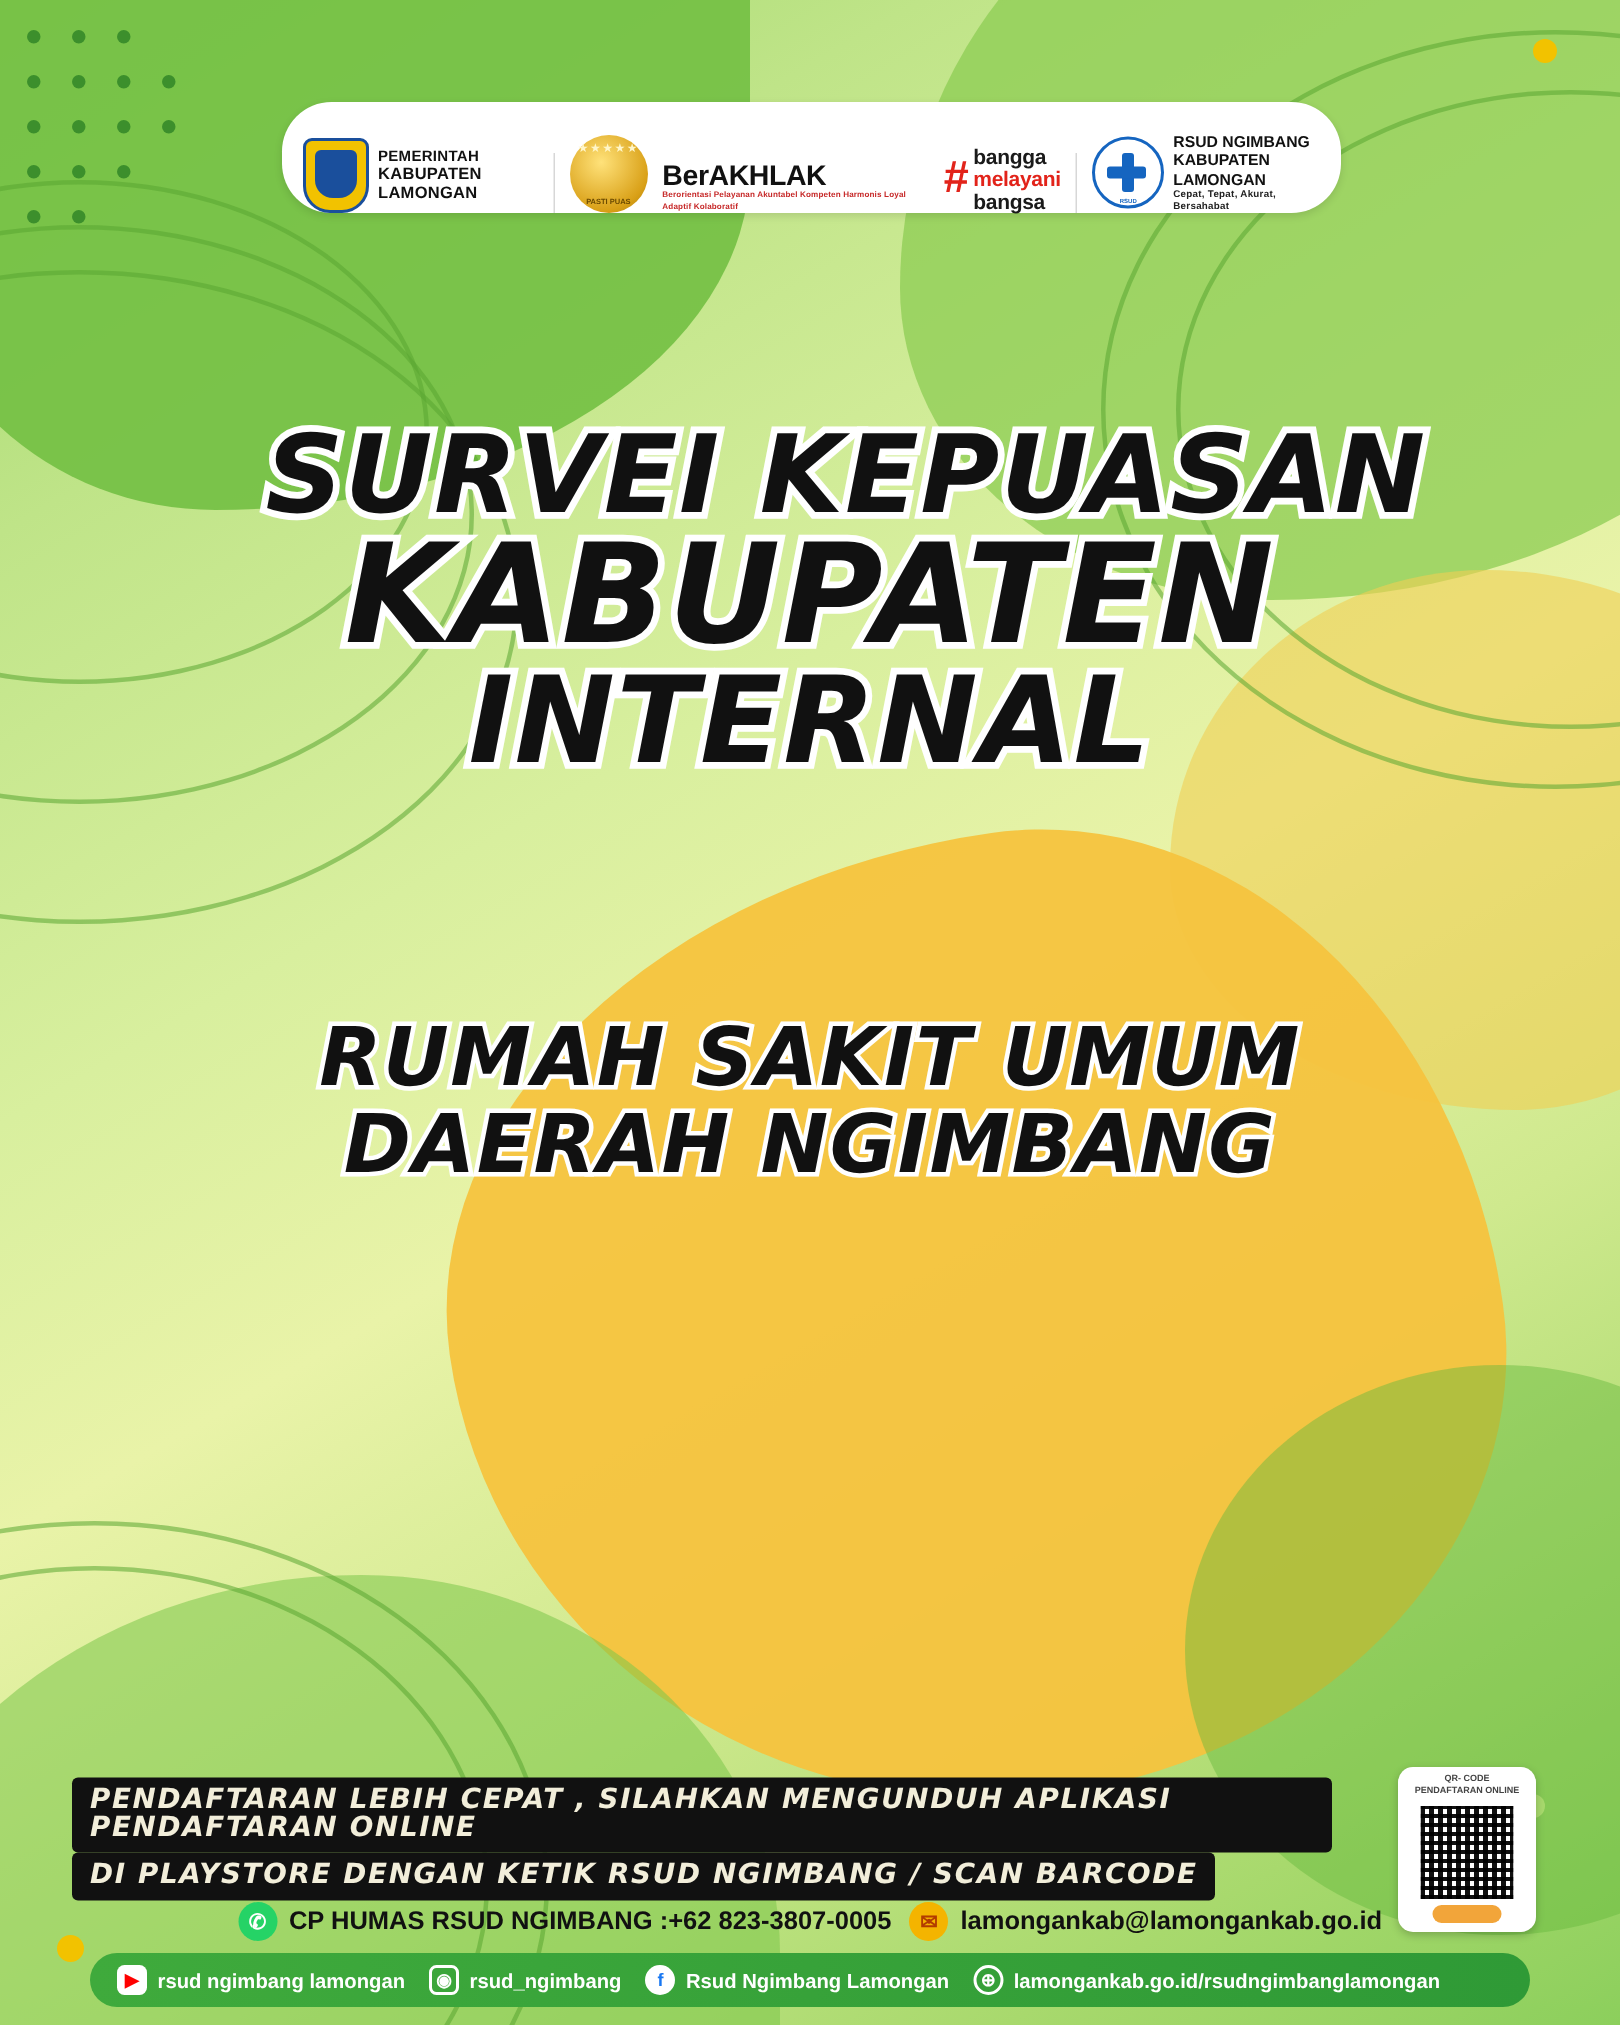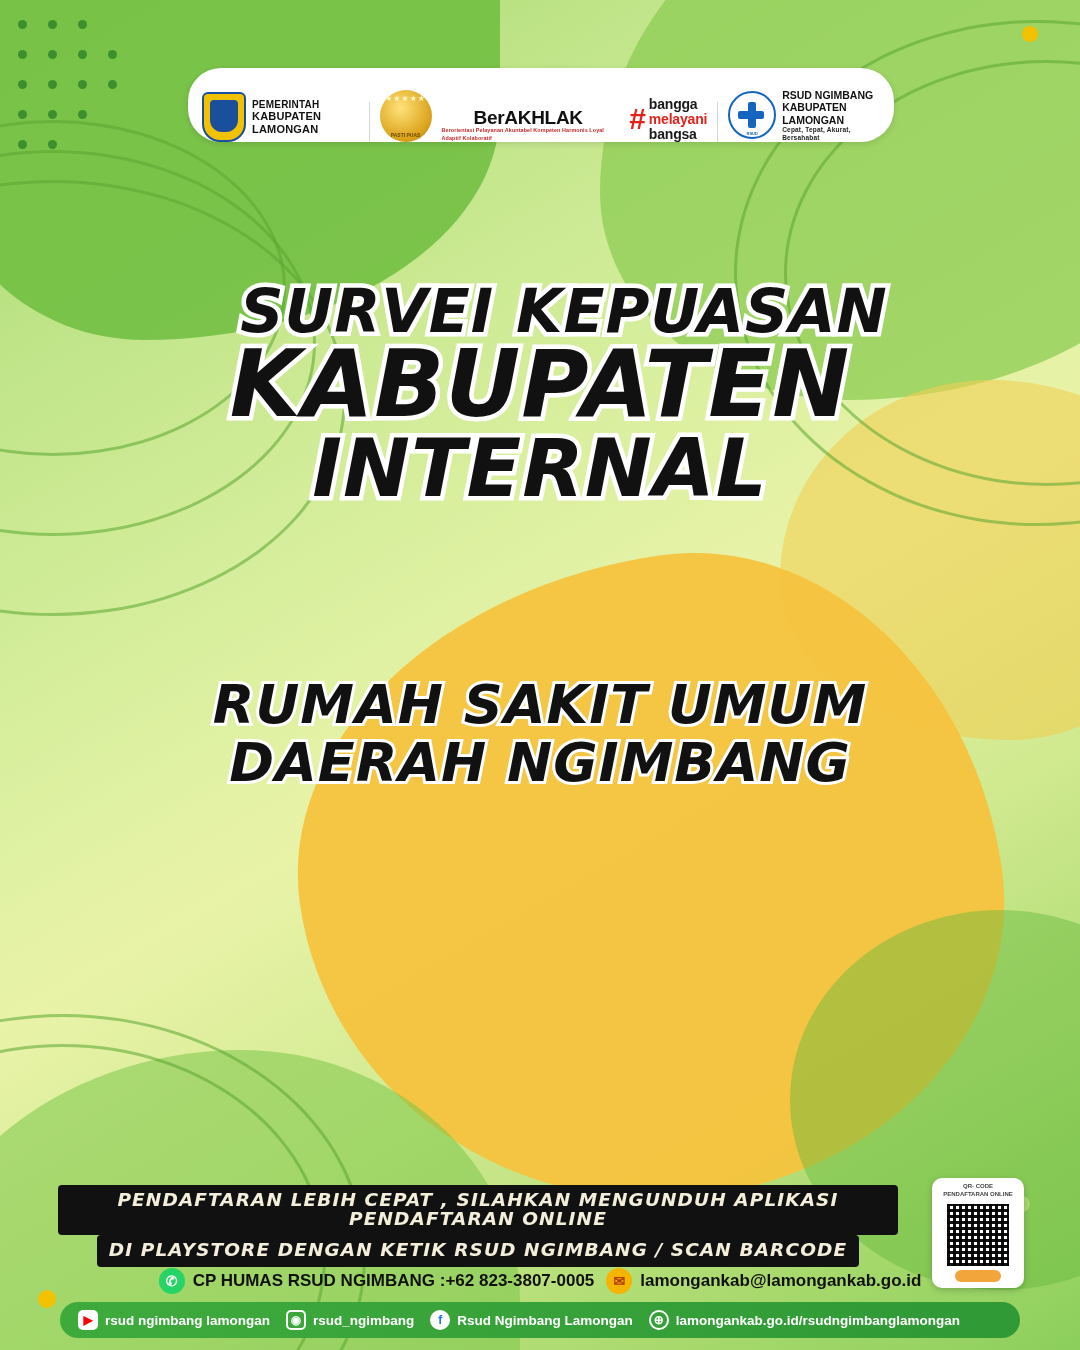--- a/index.html
+++ b/index.html
@@ -185,21 +185,20 @@
     font-size: 5px;
     font-weight: bold;
     color: #6b4a00;
   }
   .berakhlak .b1 {
     font-size: 19px;
     font-weight: bold;
     color: #111;
     letter-spacing: -0.3px;
     line-height: 1;
-    margin-left: 32px;
   }
   .berakhlak .b2 {
     font-size: 5.4px;
     color: #c62828;
     font-weight: bold;
     line-height: 1.35;
     letter-spacing: .1px;
   }
   .bangga {
     display: flex;
@@ -279,21 +278,21 @@
   }
   .title-line {
     font-family: "DejaVu Sans", sans-serif;
     font-weight: bold;
     font-style: italic;
     color: #111111;
     -webkit-text-stroke: 9px #ffffff;
     paint-order: stroke fill;
     letter-spacing: 1px;
   }
-  .t1 { font-size: 60px; line-height: 0.97; padding-left: 48px; }
+  .t1 { font-size: 72px; line-height: 0.97; padding-left: 48px; }
   .t2 { font-size: 92px; line-height: 0.97; }
   .t3 { font-size: 80px; line-height: 1.0; }
 
   .subtitle-wrap {
     position: absolute;
     left: 0;
     right: 0;
     top: 676px;
     text-align: center;
   }
@@ -305,24 +304,23 @@
     line-height: 1.08;
     color: #111111;
     -webkit-text-stroke: 6px #ffffff;
     paint-order: stroke fill;
     letter-spacing: 1px;
   }
 
   
   .notice {
     position: absolute;
-    left: 58px;
+    left: 48px;
     top: 1185px;
     width: 840px;
-    text-align: center;
   }
   .notice-line {
     display: inline-block;
     background: #111111;
     color: #f2eeda;
     font-family: "DejaVu Sans", sans-serif;
     font-style: italic;
     font-weight: bold;
     font-size: 18.5px;
     letter-spacing: 1.1px;

